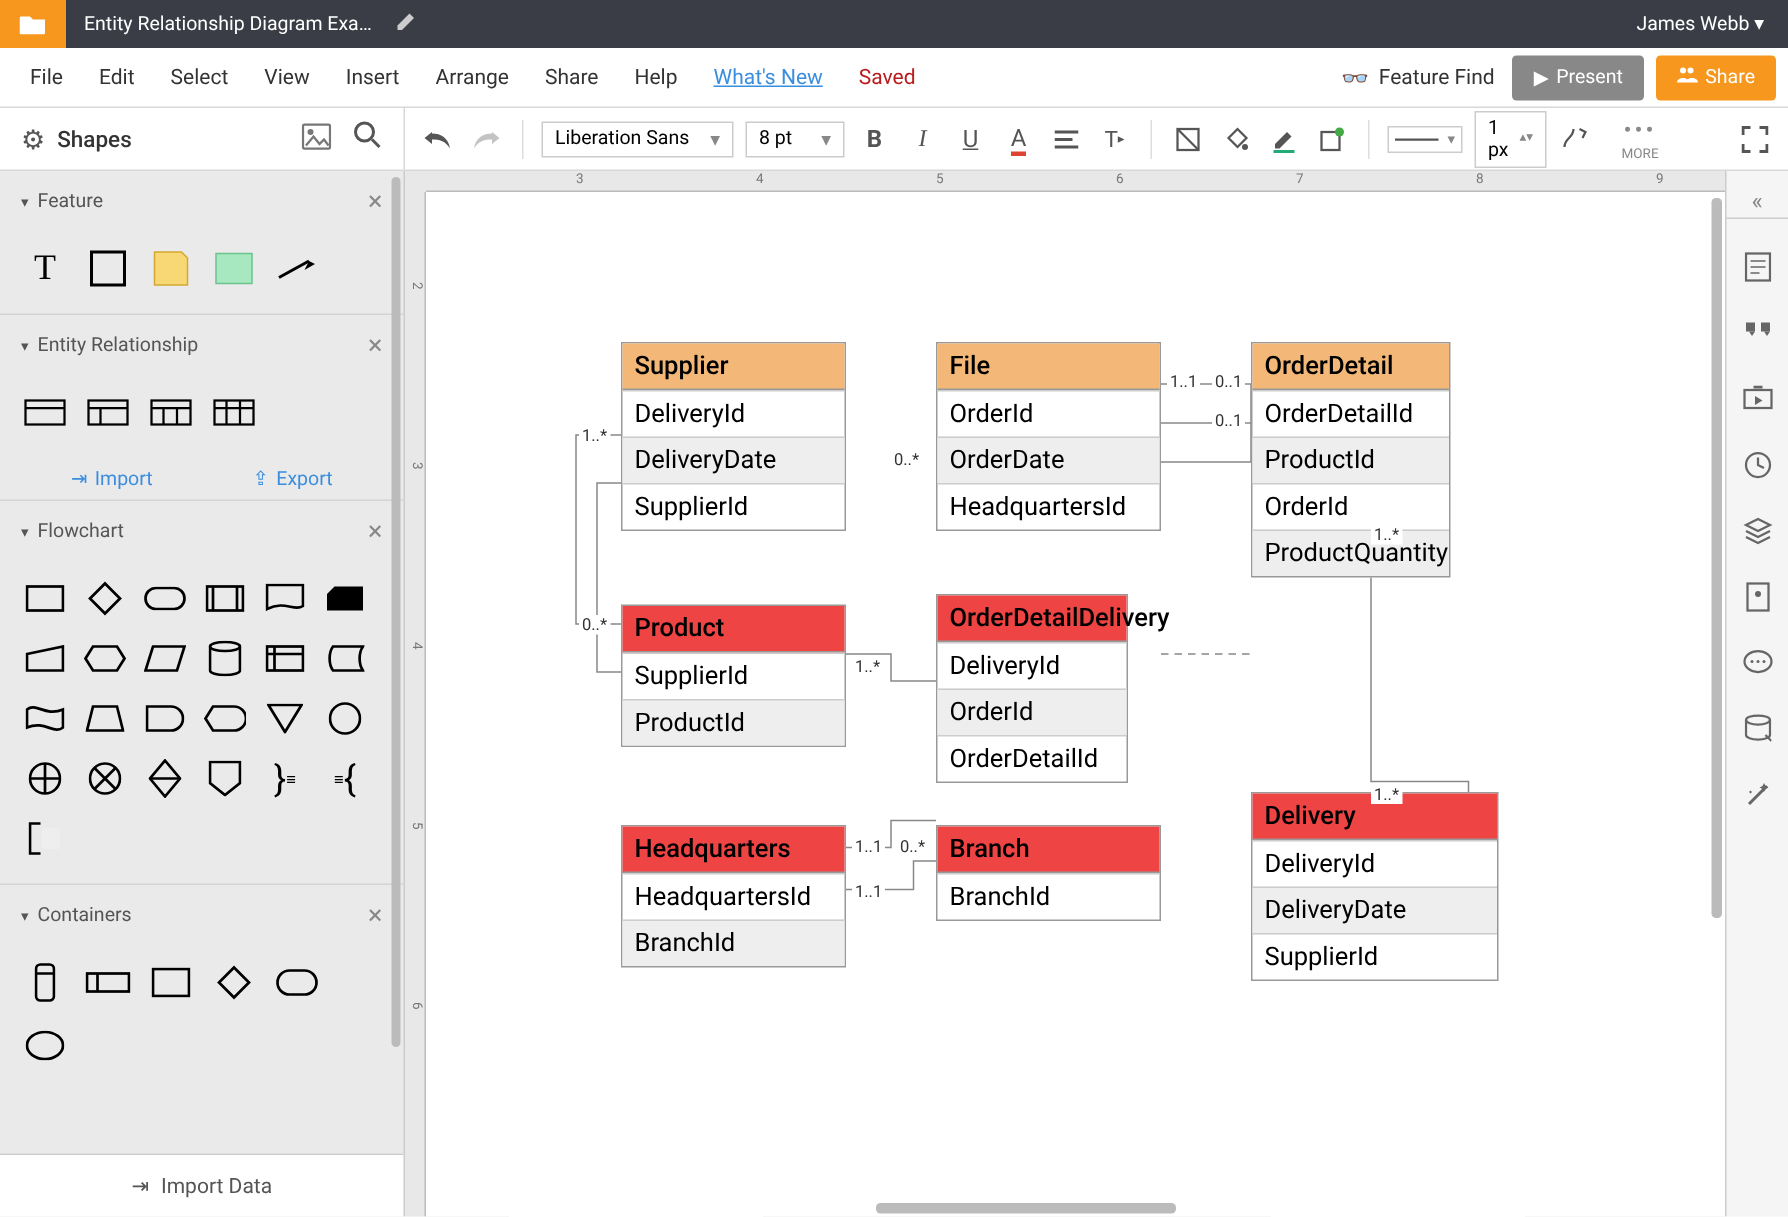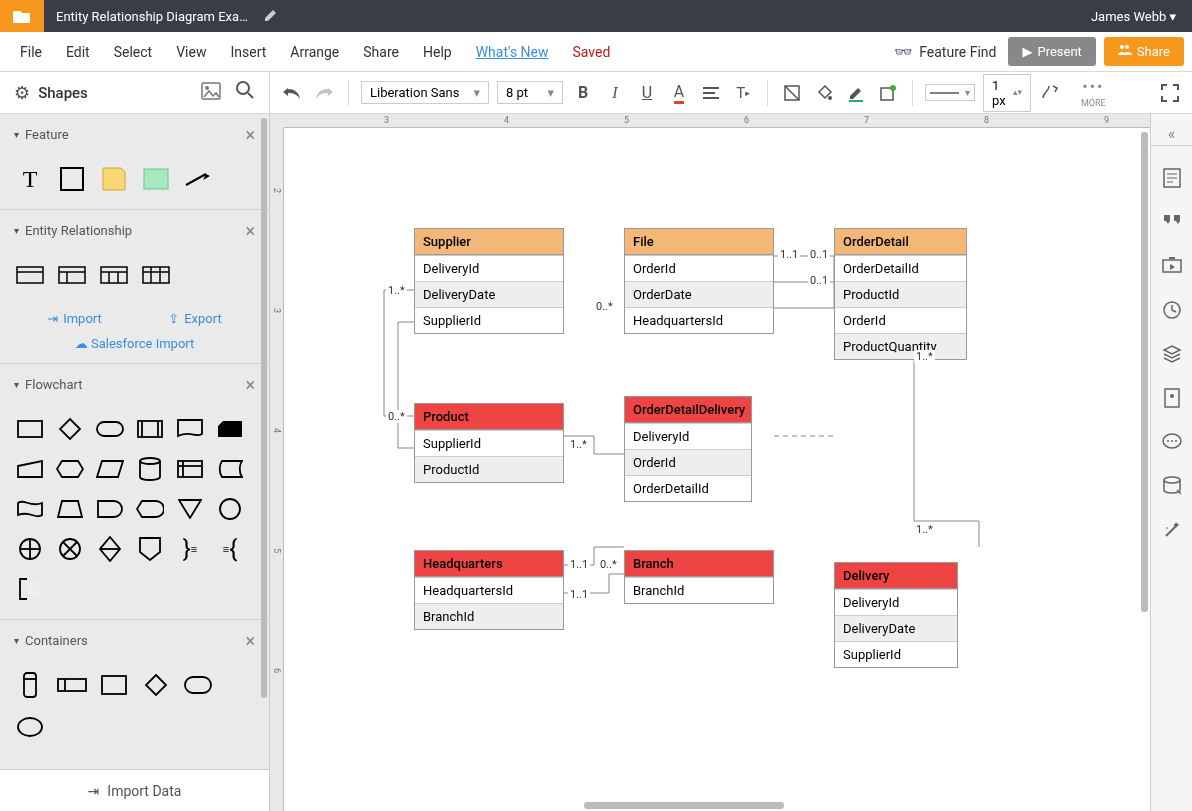--- a/index.html
+++ b/index.html
@@ -38,21 +38,21 @@
 .import-row{display:flex;justify-content:space-around;padding:6px 14px;color:#3b8ede;font-size:13px}
 .import-link{display:flex;align-items:center;gap:5px;cursor:pointer}
 .sf-row{text-align:center;padding:4px 14px 12px;color:#3b8ede;font-size:13px;cursor:pointer}
 .import-data-bar{position:absolute;bottom:0;left:0;right:0;height:42px;background:#fff;border-top:1px solid #ccc;display:flex;align-items:center;justify-content:center;gap:8px;font-size:14px;color:#555;cursor:pointer}
 .canvas-wrap{flex:1;position:relative;background:#e8e8e8}
 .ruler-h{position:absolute;top:0;left:14px;right:0;height:14px;background:#e8e8e8;border-bottom:1px solid #bbb;font-size:9px;color:#777}
 .ruler-v{position:absolute;top:14px;left:0;width:14px;bottom:0;background:#e8e8e8;border-right:1px solid #bbb;font-size:9px;color:#777}
 .ruler-tick-h{position:absolute;top:1px}
 .ruler-tick-v{position:absolute;left:2px;writing-mode:vertical-lr}
 .canvas{position:absolute;top:14px;left:14px;right:0;bottom:0;background:#fff;overflow:hidden}
-.entity{position:absolute;border:1px solid #999;background:#fff;font-size:13px}
+.entity{position:absolute;border:1px solid #999;background:#fff;font-size:17px}
 .entity-head{padding:5px 8px;font-weight:500;border-bottom:1px solid #999}
 .entity-row{padding:5px 8px;border-top:1px solid #ccc}
 .entity-row:first-of-type{border-top:none}
 .entity-row.alt{background:#eee}
 .head-orange{background:#f3b878}
 .head-peach{background:#ef4444}
 .conn-label{position:absolute;font-size:11px;color:#333;background:#fff;padding:0 2px}
 svg.connectors{position:absolute;top:0;left:0;pointer-events:none}
 .right-rail{width:42px;background:#f5f5f5;border-left:1px solid #ccc;display:flex;flex-direction:column;align-items:center;padding-top:8px;gap:20px}
 .rail-icon{width:24px;height:24px;color:#666;cursor:pointer;display:flex;align-items:center;justify-content:center}
@@ -304,21 +304,20 @@
       <div class="import-row">
         <div class="import-link">
             <span>⇥</span>
             <span>Import</span>
           </div>
         <div class="import-link">
             <span>⇪</span>
             <span>Export</span>
           </div>
       </div>
-      <div class="sf-row"><span>☁</span> <span>Salesforce Import</span></div>
     </div>
 
     <div class="panel-section">
       <div class="section-header">
         <span class="caret">▾</span>
           <span>Flowchart</span>
         <span class="close-x">×</span>
       </div>
       <div class="shape-grid" style="gap:8px">
         <div class="shape-cell">
@@ -577,21 +576,21 @@
         <div class="entity-head head-peach">Headquarters</div>
         <div class="entity-row">HeadquartersId</div>
         <div class="entity-row alt">BranchId</div>
       </div>
 
       <div class="entity" style="left:340px;top:422px;width:150px">
         <div class="entity-head head-peach">Branch</div>
         <div class="entity-row">BranchId</div>
       </div>
 
-      <div class="entity" style="left:550px;top:434px;width:124px">
+      <div class="entity" style="left:550px;top:400px;width:165px">
         <div class="entity-head head-peach">Delivery</div>
         <div class="entity-row">DeliveryId</div>
         <div class="entity-row alt">DeliveryDate</div>
         <div class="entity-row">SupplierId</div>
       </div>
 
       <div class="conn-label" style="left:102px;top:156px">1..*</div>
       <div class="conn-label" style="left:102px;top:282px">0..*</div>
       <div class="conn-label" style="left:284px;top:310px">1..*</div>
       <div class="conn-label" style="left:310px;top:172px">0..*</div>

